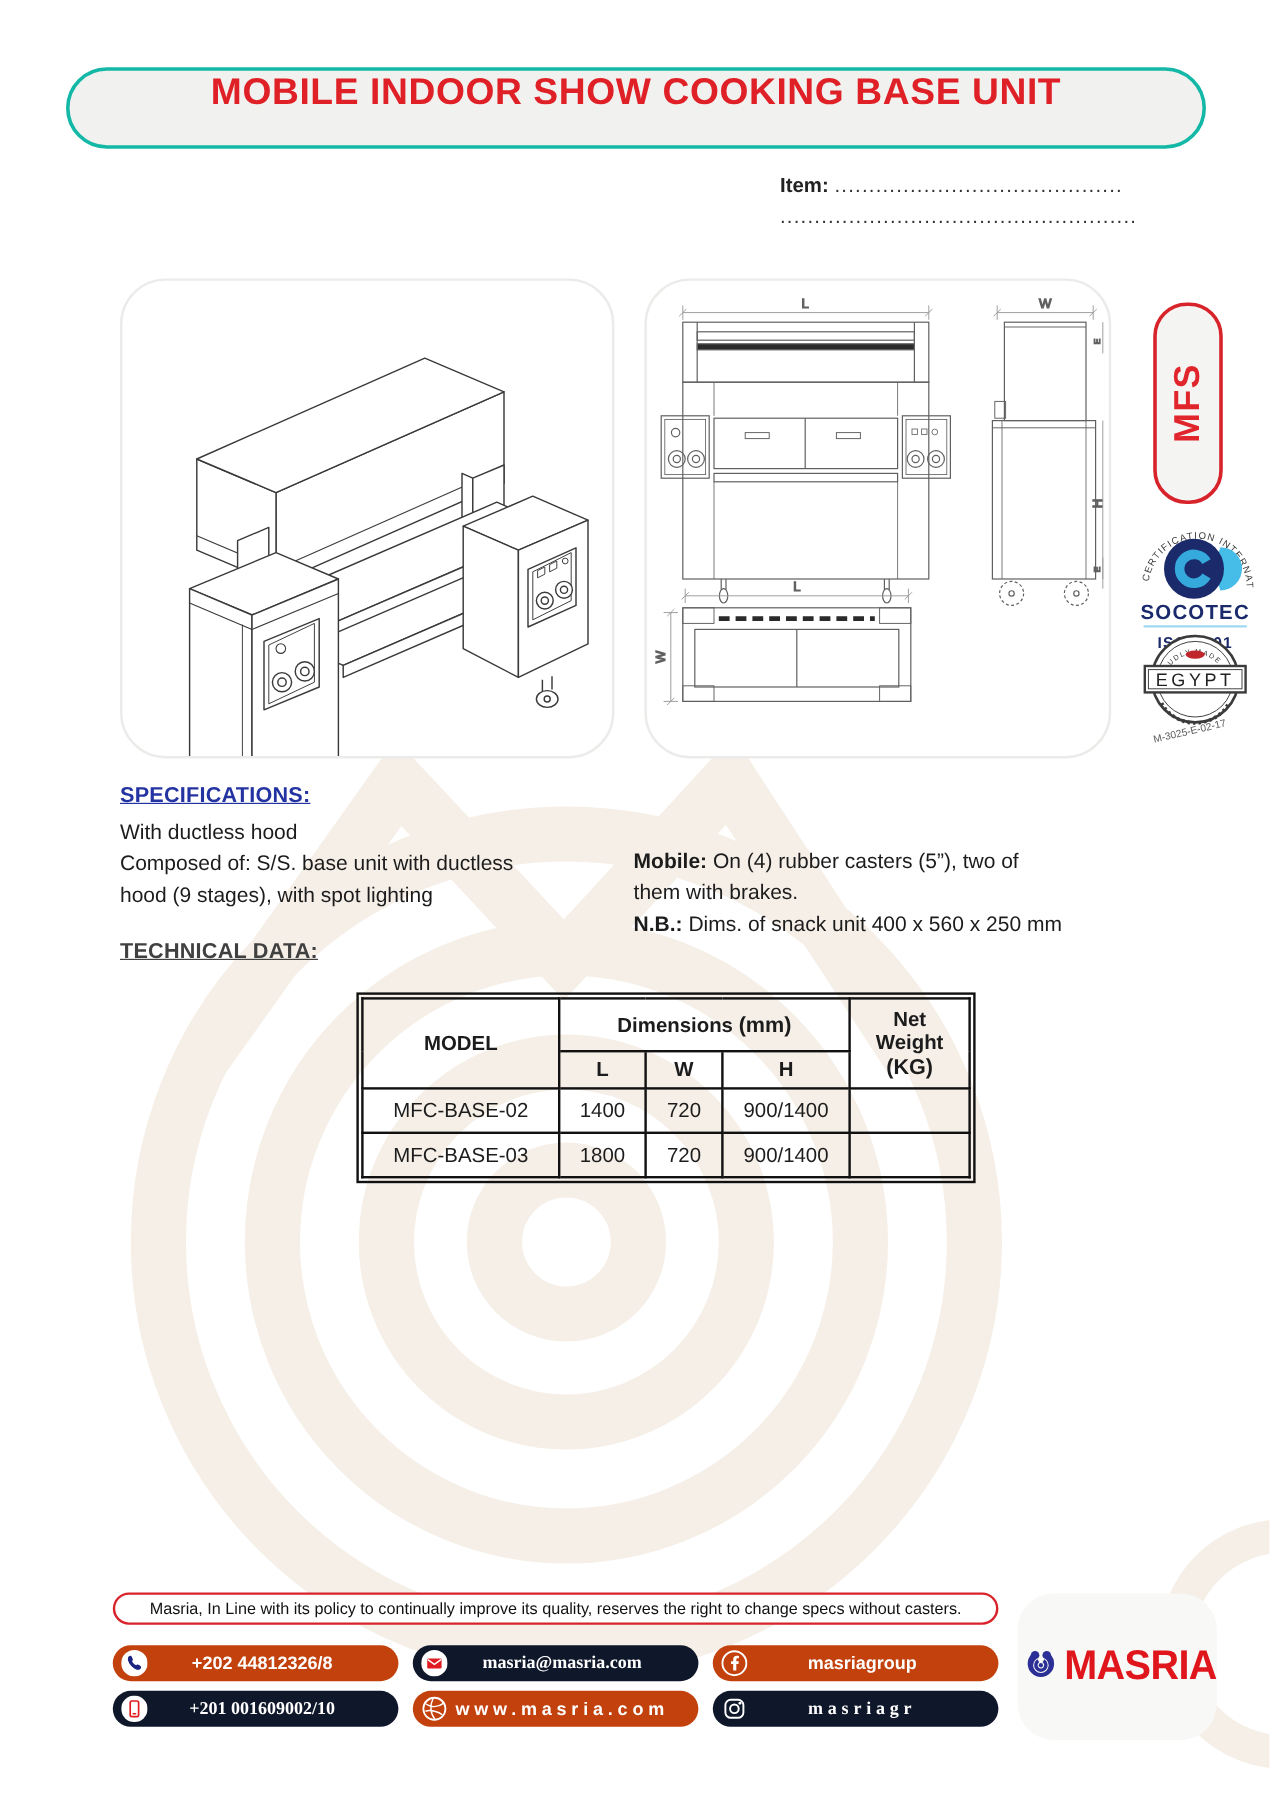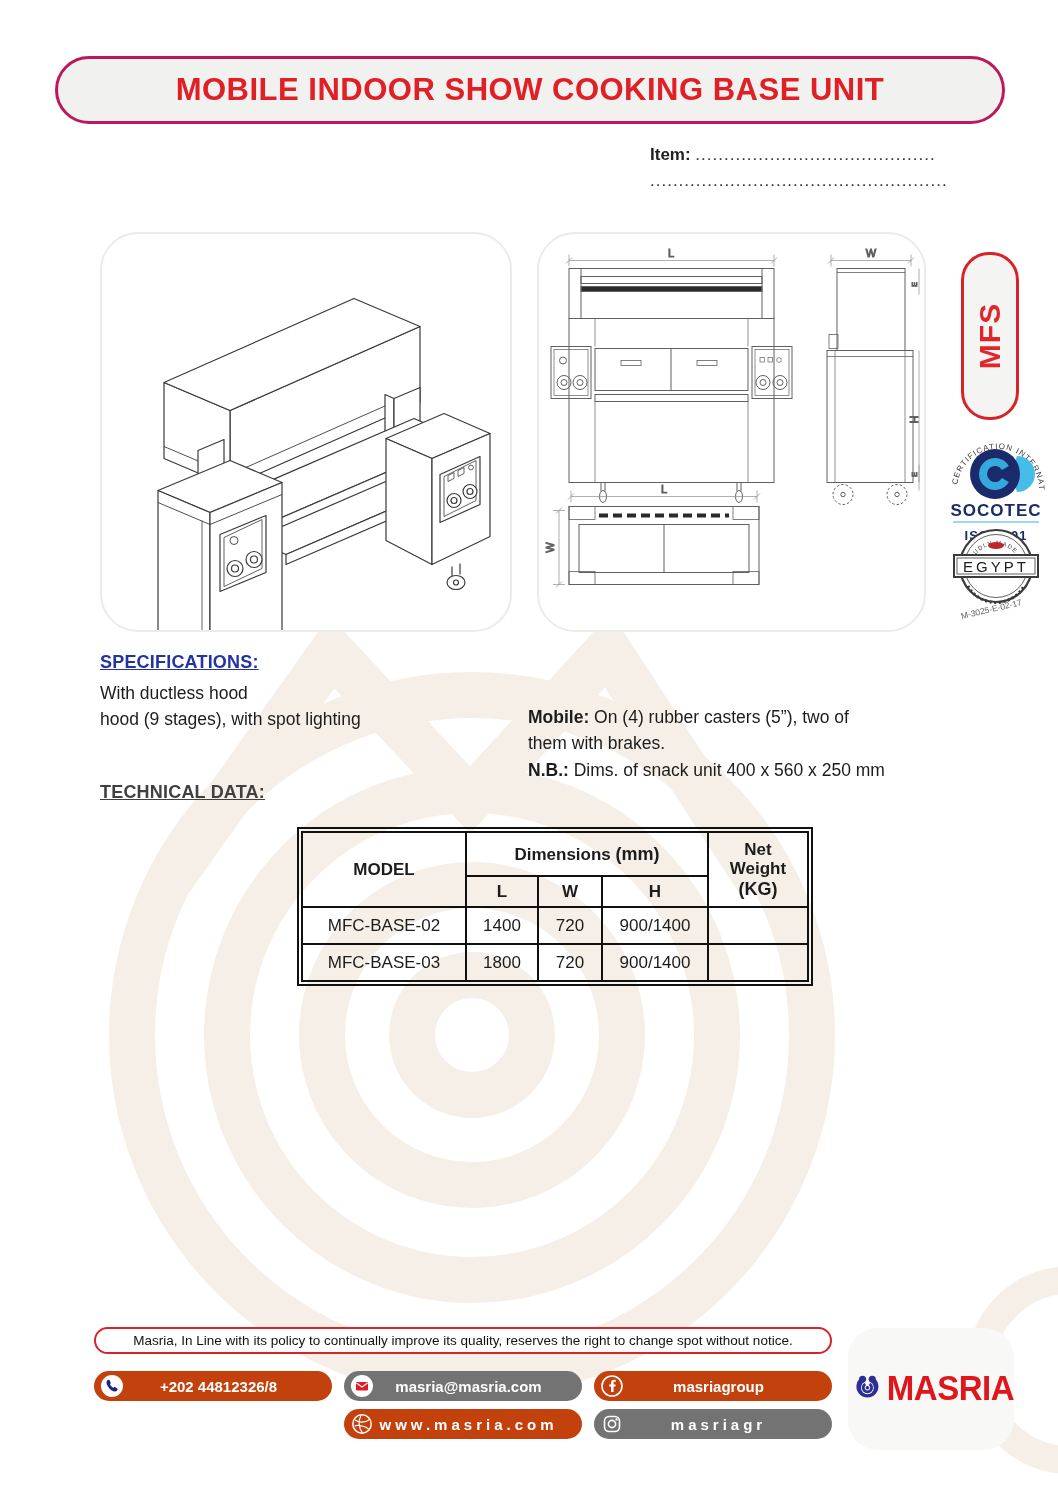--- a/index.html
+++ b/index.html
@@ -3,22 +3,22 @@
 <meta charset="utf-8">
 <style>
   html,body{margin:0;padding:0;background:#fff;}
   .page{position:relative;width:1058px;height:1497px;background:#fff;overflow:hidden;
         font-family:"Liberation Sans",sans-serif;color:#1c1c1c;}
   .abs{position:absolute;}
   
   .watermark{position:absolute;inset:0;z-index:0;pointer-events:none;}
   .z{position:absolute;z-index:1;}
   
-  .banner{left:55px;top:56px;width:944px;height:62px;border:3px solid #be185d;border-radius:36px;
-          background:#f1f1ef;display:flex;align-items:center;justify-content:center;}
+  .banner{left:55px;top:56px;width:944px;height:62px;border:3px solid #14b8a6;border-radius:36px;
+          background:#f1f1ef;display:flex;align-items:flex-start;justify-content:center;}
   .banner h1{margin:0;font-size:31px;font-weight:bold;color:#df2127;letter-spacing:.5px;}
   
   .item-block{left:650px;top:142px;width:290px;font-size:17px;line-height:1.55;color:#222;}
   .item-block .lbl{font-weight:bold;}
   .item-block .dots{letter-spacing:1px;color:#333;}
   
   .draw-box{border:2px solid #ebebe9;border-radius:38px;background:#fff;overflow:hidden;}
   .draw-left{left:100px;top:232px;width:408px;height:396px;}
   .draw-right{left:537px;top:232px;width:385px;height:396px;}
   
@@ -43,21 +43,21 @@
   .small-unit{font-size:18px;font-weight:bold;}
   .wt-cell{line-height:1.15;font-weight:bold;}
   
   .notice{left:94px;top:1327px;width:734px;height:23px;border:2px solid #d8232a;border-radius:14px;
           background:#fff;display:flex;align-items:center;justify-content:center;font-size:13.5px;color:#111;}
   .pill{height:30px;border-radius:16px;display:flex;align-items:center;color:#fff;
         font-size:15px;font-weight:bold;padding:0;}
   .pill .txt{flex:1;text-align:center;padding-right:18px;}
   .pill .ico{width:22px;height:22px;margin-left:7px;flex:0 0 auto;}
   .pill-blue{background:#c2410c;}
-  .pill-red{background:#737373;}
+  .pill-red{background:#0f172a;font-family:Liberation Serif, serif;}
   .sp{letter-spacing:4px;}
   .brand-card{left:848px;top:1328px;width:166px;height:122px;border-radius:30px;background:#f8f8f6;
               display:flex;flex-direction:row;align-items:center;justify-content:center;}
   .brand-card .name{font-size:33px;font-weight:bold;color:#e0161d;letter-spacing:-.5px;margin-top:-2px;
                     transform:scaleY(1.05);}
   svg text{font-family:"Liberation Sans",sans-serif;}
   .dimtxt{fill:#8a8a8a;font-size:11px;}
   .dimtxt-s{fill:#9a9a9a;font-size:7px;}
 </style>
 </head>
@@ -298,20 +298,21 @@
       <rect x="10" y="31" width="84" height="22" fill="#fff" stroke="#3b3b3b" stroke-width="2"></rect>
       <rect x="13" y="34" width="78" height="16" fill="none" stroke="#3b3b3b" stroke-width="0.8"></rect>
       <text x="52" y="47.5" text-anchor="middle" font-size="15" letter-spacing="3" fill="#202020" font-family="Liberation Serif, serif">EGYPT</text>
       <text x="48" y="88" text-anchor="middle" font-size="8.5" fill="#5a5a5a" transform="rotate(-13 48 88)">M-3025-E-02-17</text>
     </svg>
   </div>
 
   <div class="z abs spec-head">SPECIFICATIONS:</div>
   <div class="z abs spec-left">
     <div>With ductless hood</div>
+    <div>Composed of: S/S. base unit with ductless</div>
     <div>hood (9 stages), with spot lighting</div>
   </div>
   <div class="z abs spec-right">
     <div><b>Mobile:</b><span> On (4) rubber casters (5”), two of</span></div>
     <div><b></b><span>them with brakes.</span></div>
     <div><b>N.B.:</b><span> Dims. of snack unit 400 x 560 x 250 mm</span></div>
   </div>
 
   <div class="z abs tech-head">TECHNICAL DATA:</div>
 
@@ -346,21 +347,21 @@
         <td>1800</td>
         <td>720</td>
         <td>900/1400</td>
         <td></td>
       </tr>
     </tbody>
       </table>
   </div>
 
   <div class="z abs notice">
-    <span>Masria, In Line with its policy to continually improve its quality, reserves the right to change spot without notice.</span>
+    <span>Masria, In Line with its policy to continually improve its quality, reserves the right to change specs without casters.</span>
   </div>
 
   <div class="z abs pill pill-blue" style="left:94px;top:1371px;width:238px;">
     <svg class="ico" viewBox="0 0 22 22">
       <circle cx="11" cy="11" r="11" fill="#fff"></circle>
       <path d="M6.2 5.4 C7.4 4.3 8.5 4.8 9 6 L9.6 7.4 C9.9 8.1 9.6 8.7 9 9.2 C9.5 10.6 10.9 12.1 12.4 12.8 C13 12.1 13.6 11.9 14.3 12.3 L15.6 13 C16.8 13.7 17 14.8 15.9 15.8 C15 16.6 13.7 16.8 12.4 16.2 C9.6 15 6.9 12.2 5.9 9.4 C5.4 8 5.4 6.3 6.2 5.4 Z" fill="#1a2380"></path>
     </svg>
     <span class="txt">+202 44812326/8</span>
   </div>
   <div class="z abs pill pill-red" style="left:344px;top:1371px;width:238px;">
@@ -372,20 +373,28 @@
     <span class="txt">masria@masria.com</span>
   </div>
   <div class="z abs pill pill-blue" style="left:594px;top:1371px;width:238px;">
     <svg class="ico" viewBox="0 0 22 22">
       <circle cx="11" cy="11" r="10" fill="none" stroke="#fff" stroke-width="1.6"></circle>
       <path d="M12.6 17 L12.6 11.6 L14.4 11.6 L14.7 9.4 L12.6 9.4 L12.6 8 C12.6 7.3 12.9 6.8 13.8 6.8 L14.8 6.8 L14.8 4.9 C14.4 4.85 13.6 4.8 12.9 4.8 C11.1 4.8 10 5.9 10 7.8 L10 9.4 L8.2 9.4 L8.2 11.6 L10 11.6 L10 17 Z" fill="#fff"></path>
     </svg>
     <span class="txt">masriagroup</span>
   </div>
 
+  <div class="z abs pill pill-red" style="left:94px;top:1409px;width:238px;">
+    <svg class="ico" viewBox="0 0 22 22">
+      <circle cx="11" cy="11" r="11" fill="#fff"></circle>
+      <rect x="7.5" y="4.5" width="7" height="13" rx="1.4" fill="none" stroke="#e01b22" stroke-width="1.4"></rect>
+      <line x1="9.5" y1="15.2" x2="12.5" y2="15.2" stroke="#e01b22" stroke-width="1.2"></line>
+    </svg>
+    <span class="txt">+201 001609002/10</span>
+  </div>
   <div class="z abs pill pill-blue" style="left:344px;top:1409px;width:238px;">
     <svg class="ico" viewBox="0 0 22 22">
       <circle cx="11" cy="11" r="9.2" fill="none" stroke="#fff" stroke-width="1.5"></circle>
       <path d="M4 7 C8 10 14 10 18.5 6.5 M3.5 13 C8 11.5 15 13.5 17.5 16 M10 2.2 C7 8 7.5 15 11.5 19.8" fill="none" stroke="#fff" stroke-width="1.2"></path>
     </svg>
     <span class="txt sp">www.masria.com</span>
   </div>
   <div class="z abs pill pill-red" style="left:594px;top:1409px;width:238px;">
     <svg class="ico" viewBox="0 0 22 22">
       <rect x="3.5" y="3.5" width="15" height="15" rx="4.5" fill="none" stroke="#fff" stroke-width="1.6"></rect>

